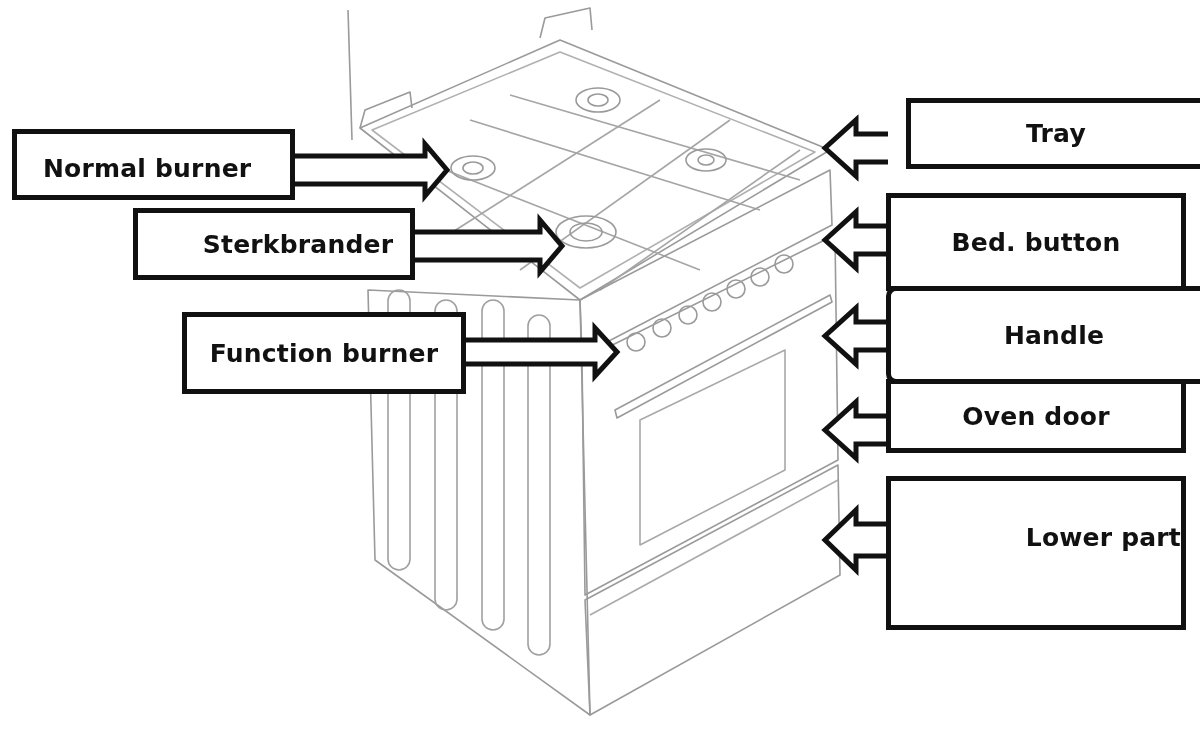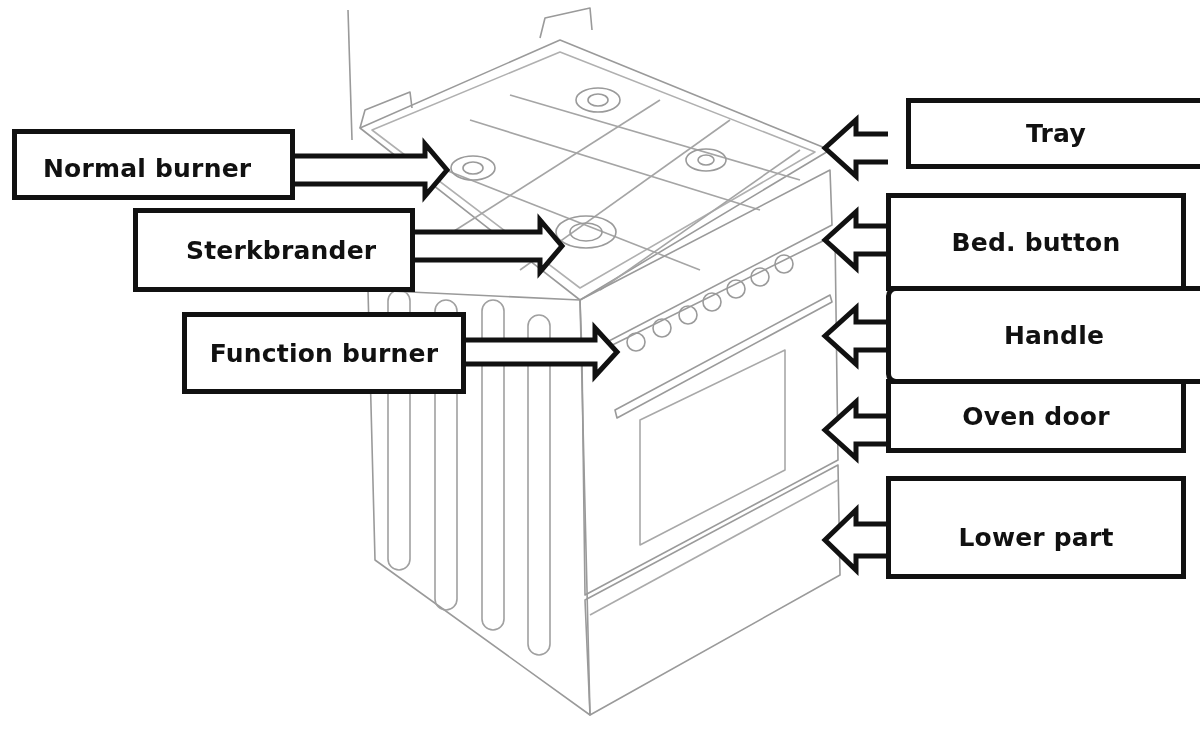--- a/index.html
+++ b/index.html
@@ -86,34 +86,34 @@
     <path d="M888,226 L856,226 L856,212 L825,240 L856,268 L856,254 L888,254"></path>
     <path d="M888,322 L856,322 L856,308 L825,336 L856,364 L856,350 L888,350"></path>
     <path d="M888,416 L856,416 L856,402 L825,430 L856,458 L856,444 L888,444"></path>
     <path d="M888,524 L856,524 L856,510 L825,540 L856,570 L856,556 L888,556"></path>
   </g>
 </svg>
 
 <div class="lbl" style="left:12px;top:129px;width:283px;height:71px;justify-content:flex-start;align-items:flex-start;padding:20px 0 0 26px;">
   <span>Normal burner</span>
 </div>
-<div class="lbl" style="left:133px;top:208px;width:282px;height:84px;justify-content:flex-start;padding-left:48px;">
+<div class="lbl" style="left:133px;top:208px;width:282px;height:72px;justify-content:center;padding-left:48px;">
   <span>Sterkbrander</span>
 </div>
 <div class="lbl" style="left:182px;top:312px;width:284px;height:82px;">
   <span>Function burner</span>
 </div>
 
 <div class="lbl" style="left:906px;top:98px;width:300px;height:71px;">
   <span>Tray</span>
 </div>
 <div class="lbl" style="left:886px;top:193px;width:300px;height:98px;">
   <span>Bed. button</span>
 </div>
 <div class="lbl" style="left:886px;top:286px;width:336px;height:98px;border-radius:10px;">
   <span>Handle</span>
 </div>
 <div class="lbl" style="left:886px;top:379px;width:300px;height:74px;">
   <span>Oven door</span>
 </div>
-<div class="lbl" style="left:886px;top:476px;width:300px;height:103px;align-items:flex-start;padding-top:42px;">
+<div class="lbl" style="left:886px;top:476px;width:300px;height:154px;align-items:flex-start;padding-top:42px;justify-content:flex-end;">
   <span>Lower part</span>
 </div>
 
 </body></html>

